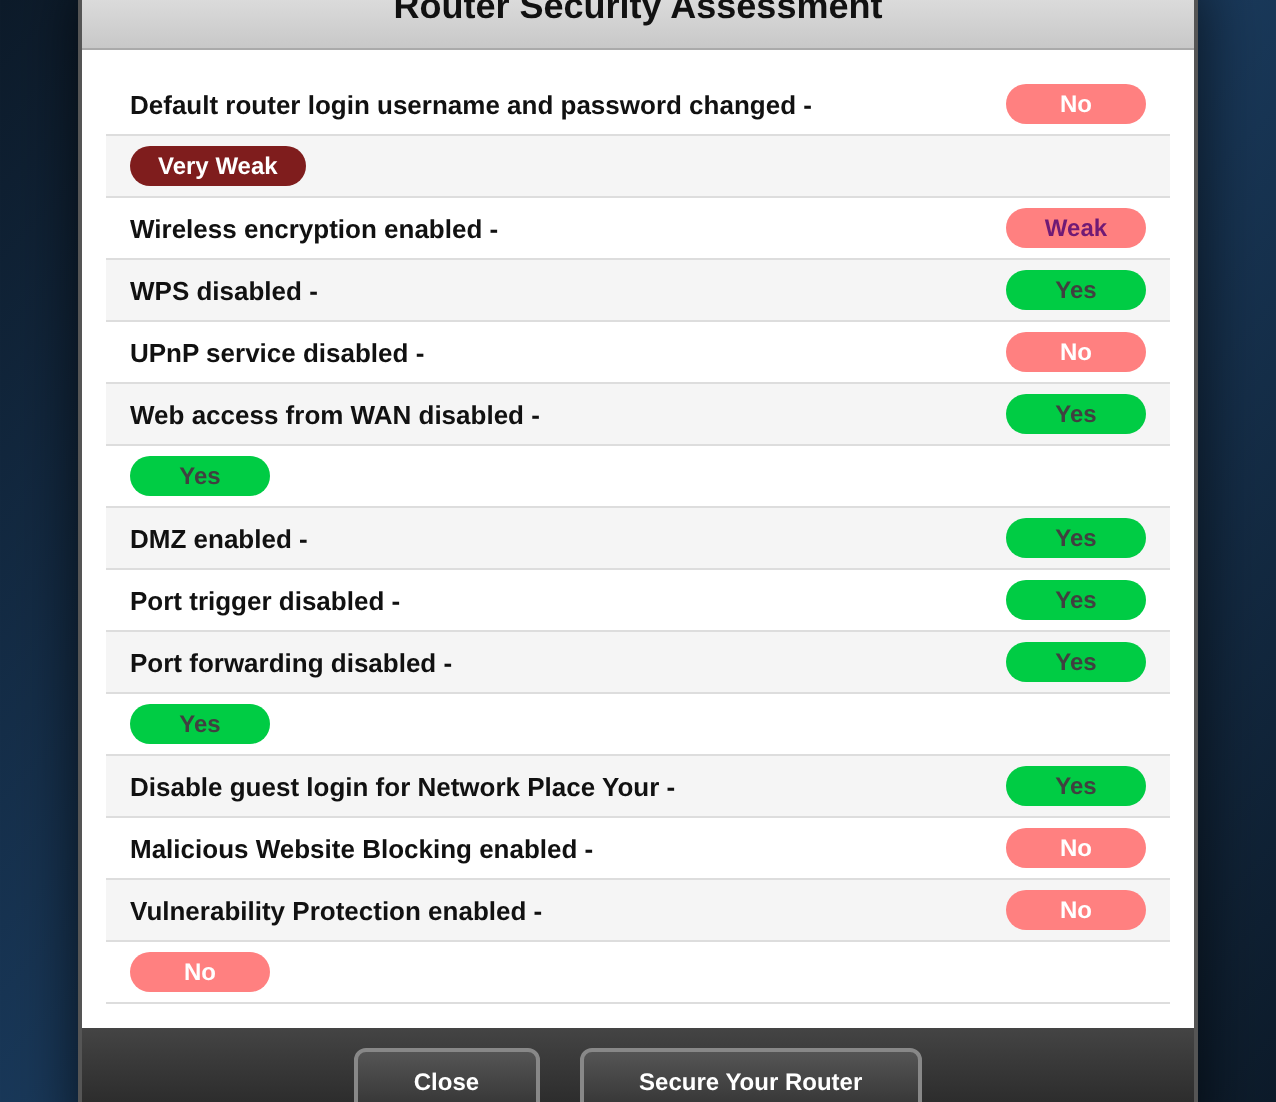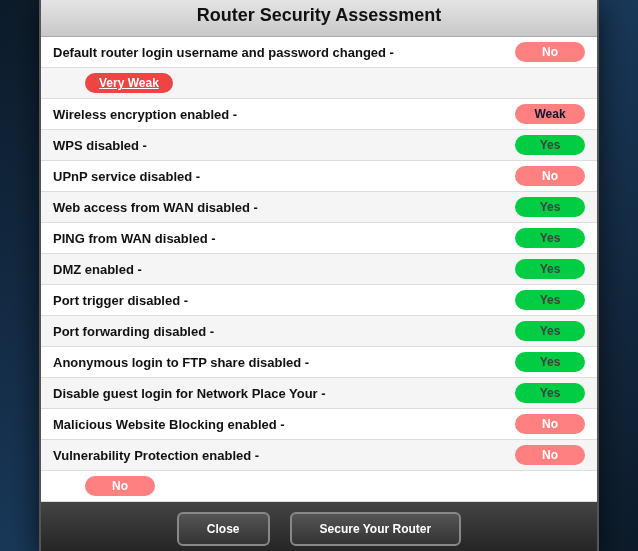--- a/index.html
+++ b/index.html
@@ -38,21 +38,21 @@
       background: linear-gradient(to bottom, #e8e8e8, #c8c8c8);
       text-align: center;
       padding: 10px 16px;
       font-size: 18px;
       font-weight: bold;
       color: #111;
       border-bottom: 1px solid #aaa;
     }
 
     .rows {
-      padding: 0;
+      padding: 12px;
     }
 
     .row {
       display: flex;
       align-items: center;
       justify-content: space-between;
       padding: 5px 12px;
       border-bottom: 1px solid #ddd;
       min-height: 30px;
     }
@@ -72,45 +72,43 @@
     }
 
     .badge {
       border-radius: 12px;
       padding: 3px 14px;
       font-size: 12px;
       font-weight: bold;
       min-width: 70px;
       text-align: center;
       cursor: default;
-      margin-left: 32px;
     }
 
     .badge-no {
       background: #ff8080;
       color: #fff;
       border: none;
     }
 
     .badge-yes {
       background: #00cc44;
       color: #404040;
       border: none;
     }
 
     .badge-very-weak {
-      background: #ef4444;
-      color: #fff;
-      border: none;
-      text-decoration: underline;
+      background: #7f1d1d;
+      color: #fff;
+      border: none;
     }
 
     .badge-weak {
       background: #ff8080;
-      color: #0f172a;
+      color: #701a75;
       border: none;
     }
 
     .dialog-footer {
       background: linear-gradient(to bottom, #444, #222);
       display: flex;
       justify-content: center;
       gap: 20px;
       padding: 10px 16px;
     }
@@ -157,37 +155,35 @@
       </div>
       <div class="row">
         <span class="row-label">UPnP service disabled -</span>
         <span class="badge badge-no">No</span>
       </div>
       <div class="row">
         <span class="row-label">Web access from WAN disabled -</span>
         <span class="badge badge-yes">Yes</span>
       </div>
       <div class="row">
-        <span class="row-label">PING from WAN disabled -</span>
         <span class="badge badge-yes">Yes</span>
       </div>
       <div class="row">
         <span class="row-label">DMZ enabled -</span>
         <span class="badge badge-yes">Yes</span>
       </div>
       <div class="row">
         <span class="row-label">Port trigger disabled -</span>
         <span class="badge badge-yes">Yes</span>
       </div>
       <div class="row">
         <span class="row-label">Port forwarding disabled -</span>
         <span class="badge badge-yes">Yes</span>
       </div>
       <div class="row">
-        <span class="row-label">Anonymous login to FTP share disabled -</span>
         <span class="badge badge-yes">Yes</span>
       </div>
       <div class="row">
         <span class="row-label">Disable guest login for Network Place Your -</span>
         <span class="badge badge-yes">Yes</span>
       </div>
       <div class="row">
         <span class="row-label">Malicious Website Blocking enabled -</span>
         <span class="badge badge-no">No</span>
       </div>

